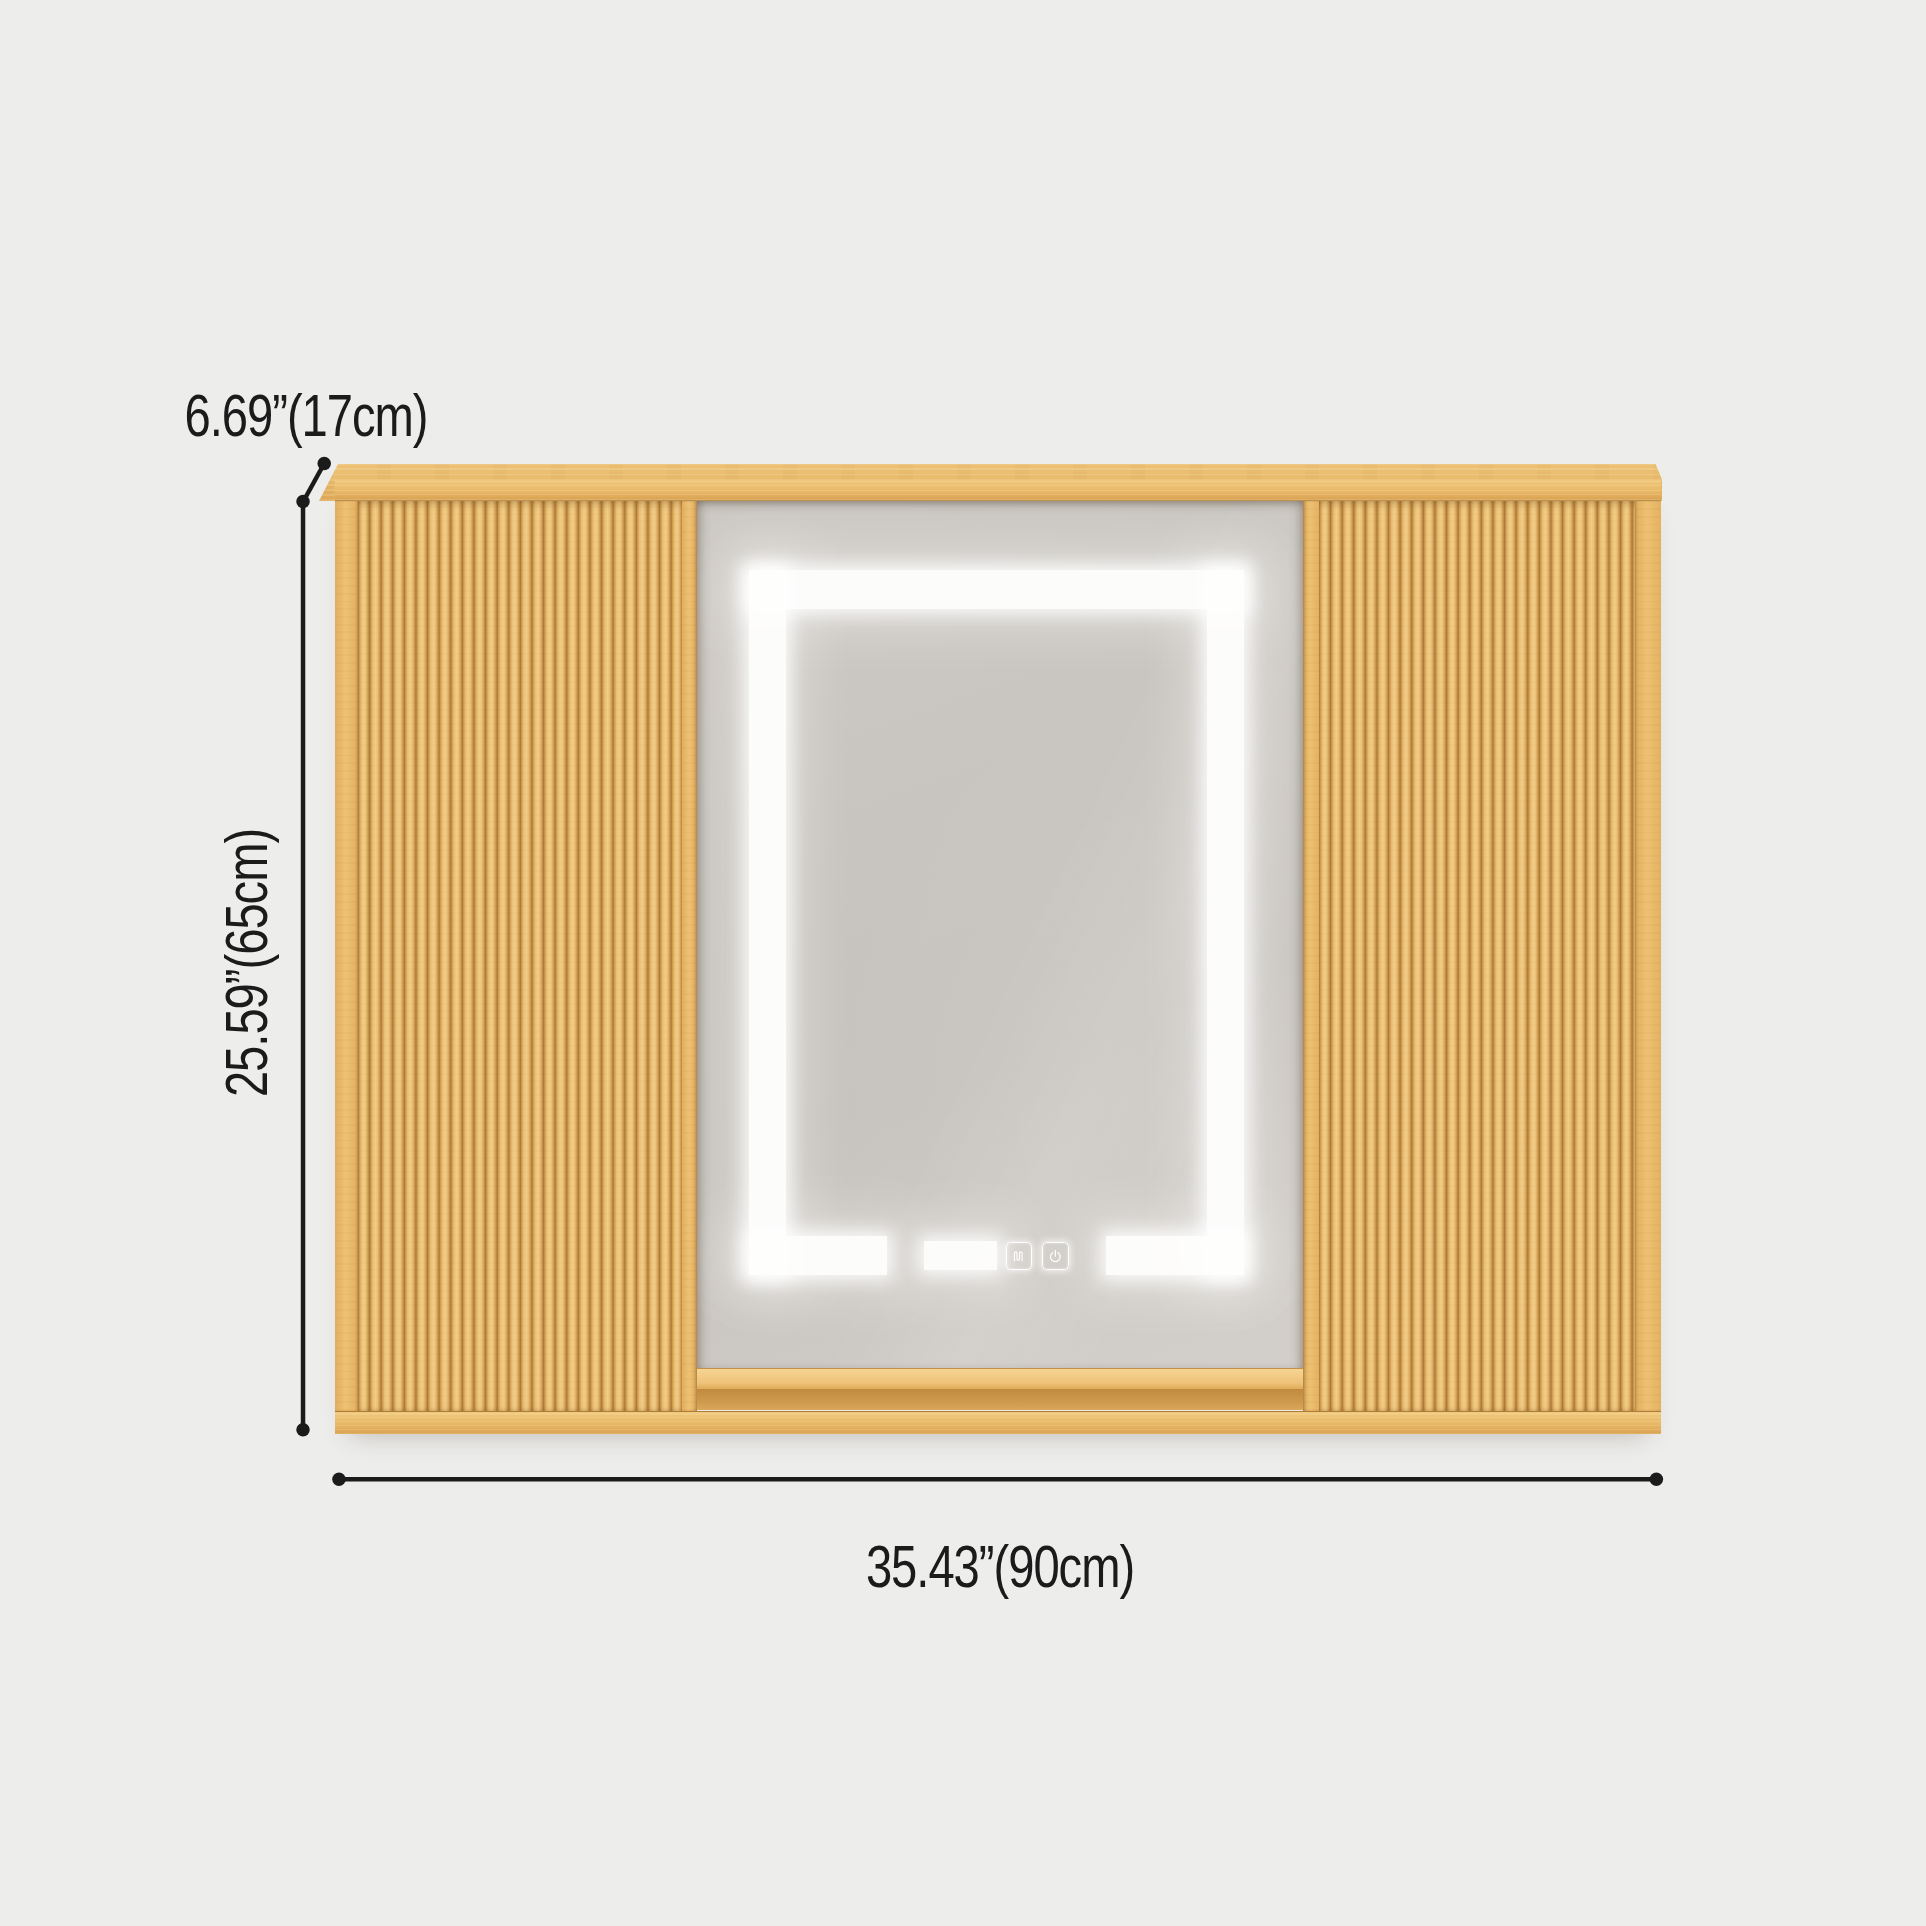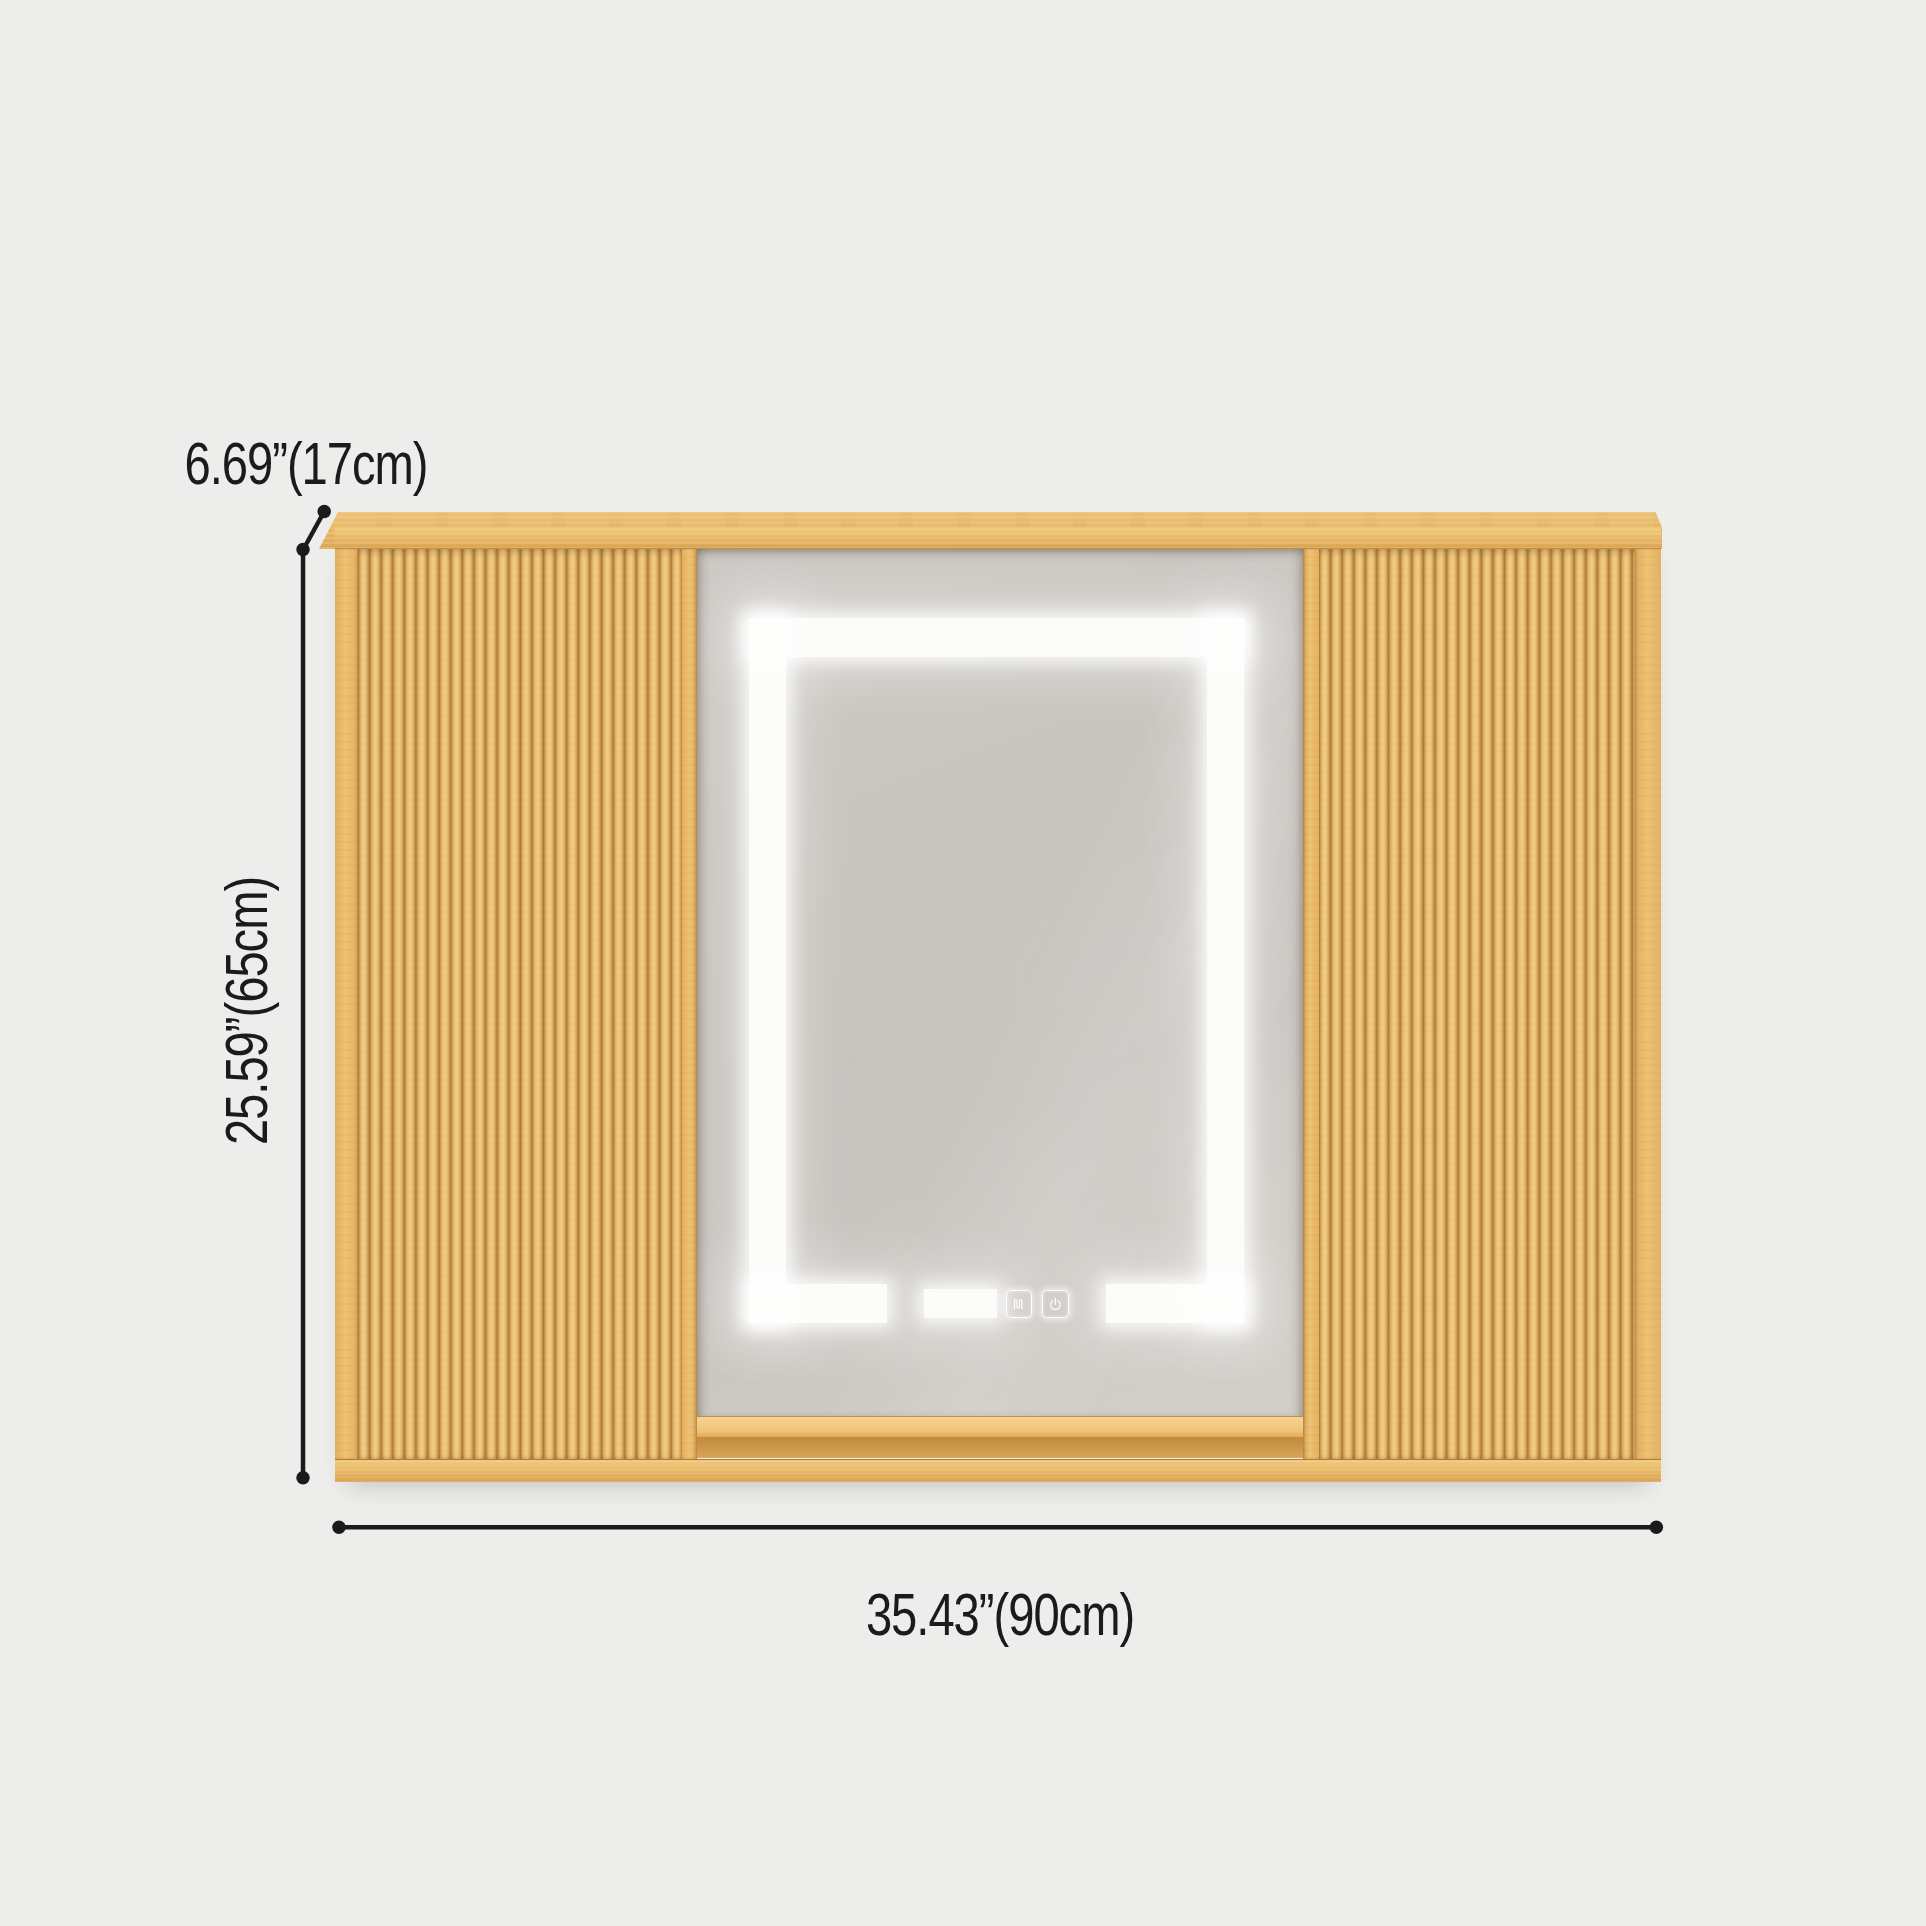--- a/index.html
+++ b/index.html
@@ -1,21 +1,21 @@
 <!DOCTYPE html>
 <html style="--background: #ededec; --dim-line: #1b1b1b; --wood-light: #f2cd88; --wood-base: #e6b463; --wood-groove: #aa7a3c; --mirror-gray: #c7c3bf; --led-white: #ffffff;font-size:10.3px"><head>
 <meta charset="utf-8">
 <style>
   html,body{margin:0;padding:0;}
   body{
     width:1926px;height:1926px;overflow:hidden;position:relative;
     background:var(--background,#ededec);
     font-family:"Liberation Sans","DejaVu Sans",sans-serif;
   }
-  #canvas{position:absolute;inset:0;margin-top:48px;}
+  #canvas{position:absolute;inset:0;}
 
   
   .dim-svg{position:absolute;left:0;top:0;pointer-events:none;}
   .dim-label{
     position:absolute;color:var(--dim-line,#1b1b1b);
     font-size:59px;letter-spacing:-1.3px;white-space:nowrap;
     transform:translate(-50%,-50%) scaleX(.8);
   }
   .dim-label.vertical{transform:translate(-50%,-50%) rotate(-90deg) scaleX(.8);}
 

